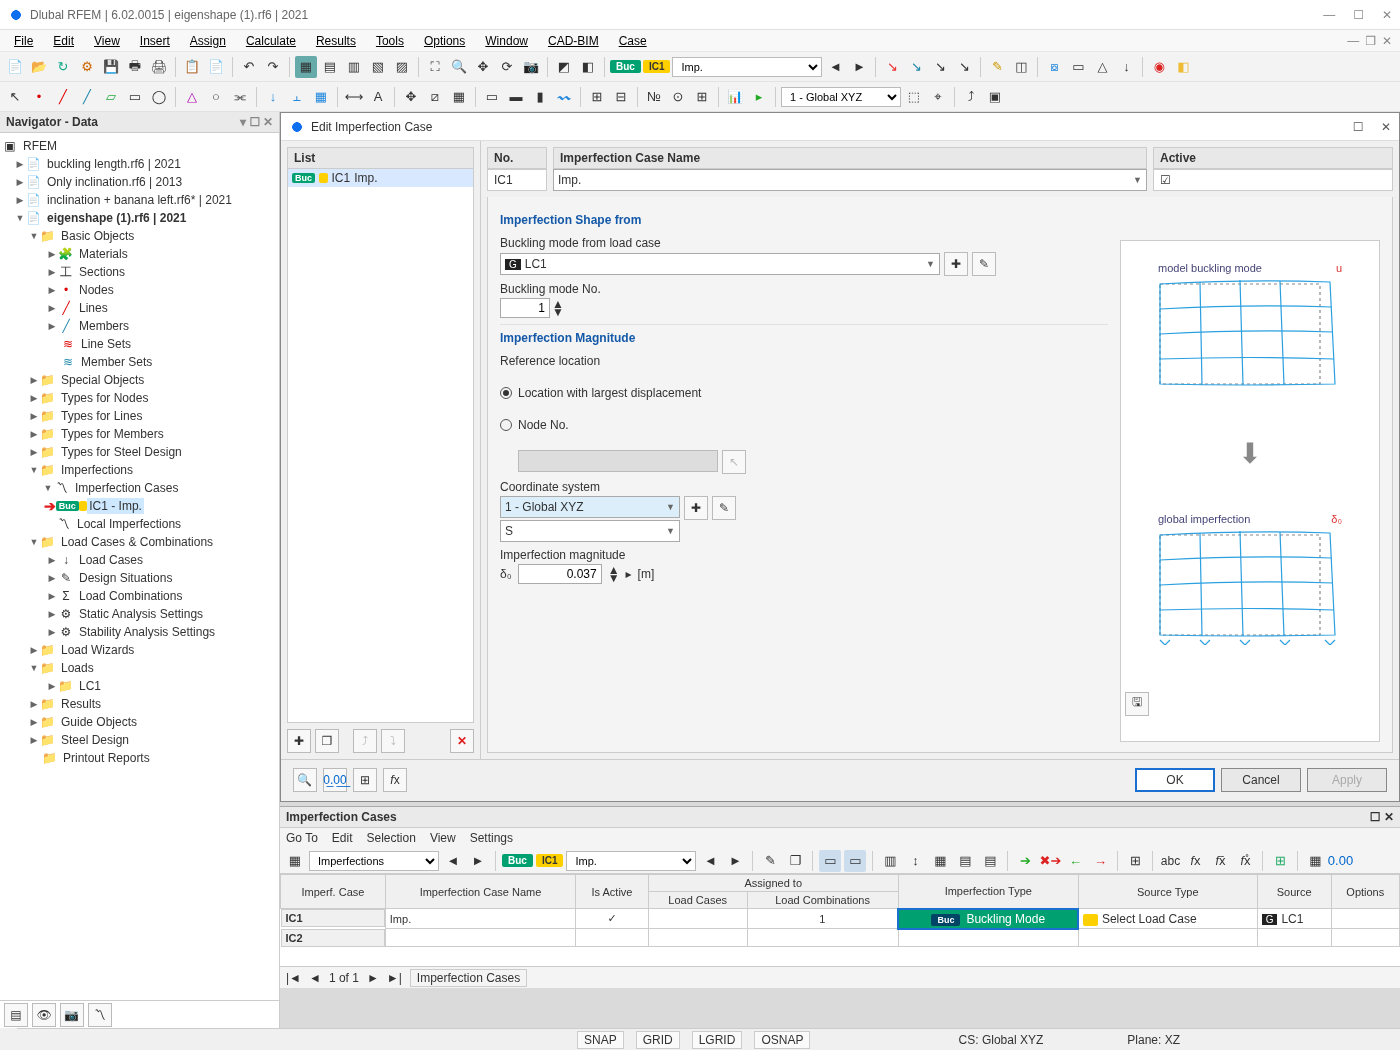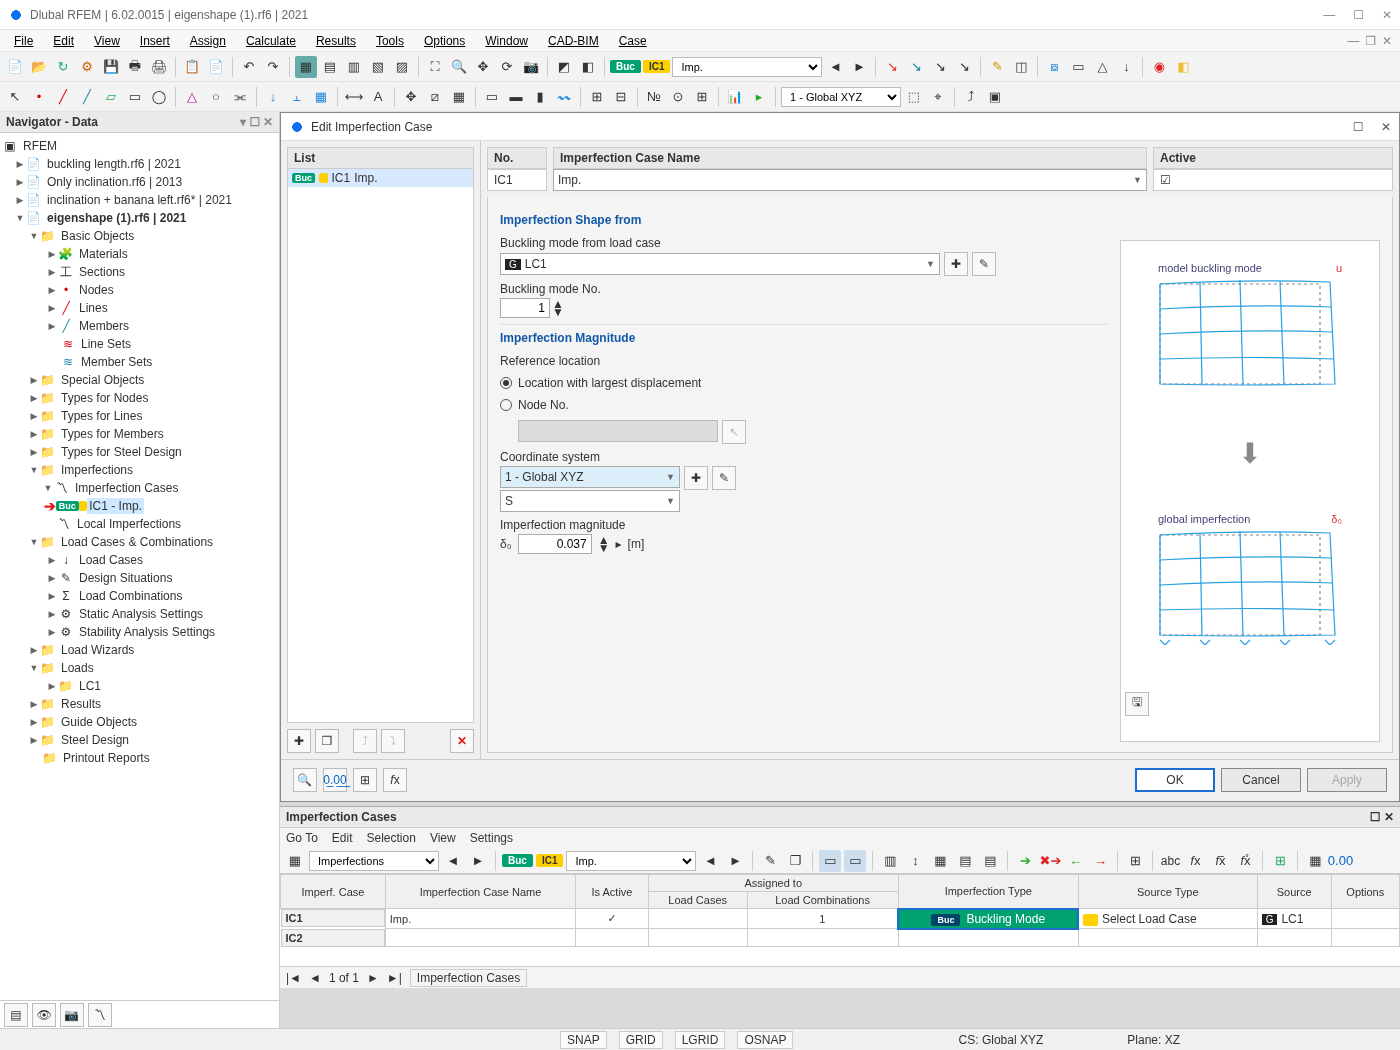--- a/index.html
+++ b/index.html
@@ -68,21 +68,21 @@
 .form-area { flex: 1; background: #f4f4f4; border: 1px solid #ccc; border-top: none; padding: 10px 12px; display: flex; gap: 12px; }
 .form-left { flex: 1; }
 .form-right { width: 260px; background: #fff; border: 1px solid #ccc; display: flex; flex-direction: column; align-items: center; justify-content: space-around; margin-top: 33px; }
 .section-title { color: #1459a8; font-weight: 600; padding: 6px 0 3px; border-top: 1px solid #e0e0e0; margin-top: 6px; }
 .section-title:first-child { border-top: none; margin-top: 0; }
 .fld-label { margin: 6px 0 2px; }
 .combo { display: inline-flex; align-items: center; border: 1px solid #aaa; background: #fff; padding: 2px 4px; height: 22px; }
 .combo.blue { background: #dceefa; }
 .combo .arrow { margin-left: auto; color: #666; font-size: 9px; }
 .spin { width: 50px; border: 1px solid #aaa; background: #fff; padding: 2px 4px; text-align: right; }
-.radio-row { display: flex; align-items: center; gap: 6px; margin: 8px 0; }
+.radio-row { display: flex; align-items: center; gap: 6px; margin: 18px 0; }
 .radio-dot { width: 12px; height: 12px; border: 1px solid #555; border-radius: 50%; display: inline-flex; align-items: center; justify-content: center; }
 .radio-dot.on::after { content: ""; width: 6px; height: 6px; background: #333; border-radius: 50%; }
 .disabled-input { background: #ddd; border: 1px solid #bbb; height: 22px; width: 200px; }
 
 .dlg-footer { height: 40px; border-top: 1px solid #ccc; display: flex; align-items: center; padding: 0 12px; gap: 6px; }
 .dlg-footer .spacer { flex: 1; }
 .dlg-btn { width: 80px; height: 24px; border: 1px solid #888; background: #e8e8e8; display: inline-flex; align-items: center; justify-content: center; }
 .dlg-btn.primary { border: 2px solid #1a6fd0; background: #fff; }
 .dlg-btn.disabled { color: #aaa; }
 
@@ -97,21 +97,21 @@
 .grid th { background: #f0f0f0; font-weight: normal; }
 .grid .th-group { background: #f0f0f0; }
 .grid .row-head { background: #f0f0f0; font-weight: 600; }
 .cell-buc { background: #00a070 !important; color: #fff; text-align: left; padding-left: 30px; }
 .bp-status { height: 22px; border-top: 1px solid #ccc; display: flex; align-items: center; padding: 0 6px; gap: 8px; font-size: 11px; }
 
 
 .nav-bottom { height: 28px; border-top: 1px solid #ccc; display: flex; align-items: center; gap: 4px; padding: 0 4px; }
 
 
-.statusbar { position: absolute; left: 0; right: 0; bottom: 0; height: 22px; background: #f0f0f0; border-top: 1px solid #ccc; display: flex; align-items: center; padding: 0 8px; gap: 12px; font-size: 11px; }
+.statusbar { position: absolute; left: 17px; right: 0; bottom: 0; height: 22px; background: #f0f0f0; border-top: 1px solid #ccc; display: flex; align-items: center; padding: 0 8px; gap: 12px; font-size: 11px; }
 .statusbar .seg { padding: 1px 6px; border: 1px solid #ccc; background: #fafafa; }
 
 
 .mesh { width: 200px; height: 120px; position: relative; }
 .mesh svg { width: 100%; height: 100%; }
 .mesh-label { font-size: 11px; color: #447; }
 .big-arrow { font-size: 28px; color: #888; }
 </style>
 </head>
 <body>
@@ -543,21 +543,21 @@
               </div>
 
               <div class="combo" style="width:180px">
                   <span>S</span>
                   <span class="arrow">▼</span>
                 </div>
 
               <div class="fld-label">Imperfection magnitude</div>
               <div style="display:flex;align-items:center;gap:6px">
                 <span>δ₀</span>
-                <input class="spin" style="width: 74px;" value="0.037">
+                <input class="spin" style="width: 84px;" value="0.037">
                 <span style="font-size:9px;line-height:8px;display:flex;flex-direction:column">
                     <span>▲</span>
                     <span>▼</span>
                   </span>
                 <span>▸</span>
                 <span>[m]</span>
               </div>
             </div>
 
             <div class="form-right">

